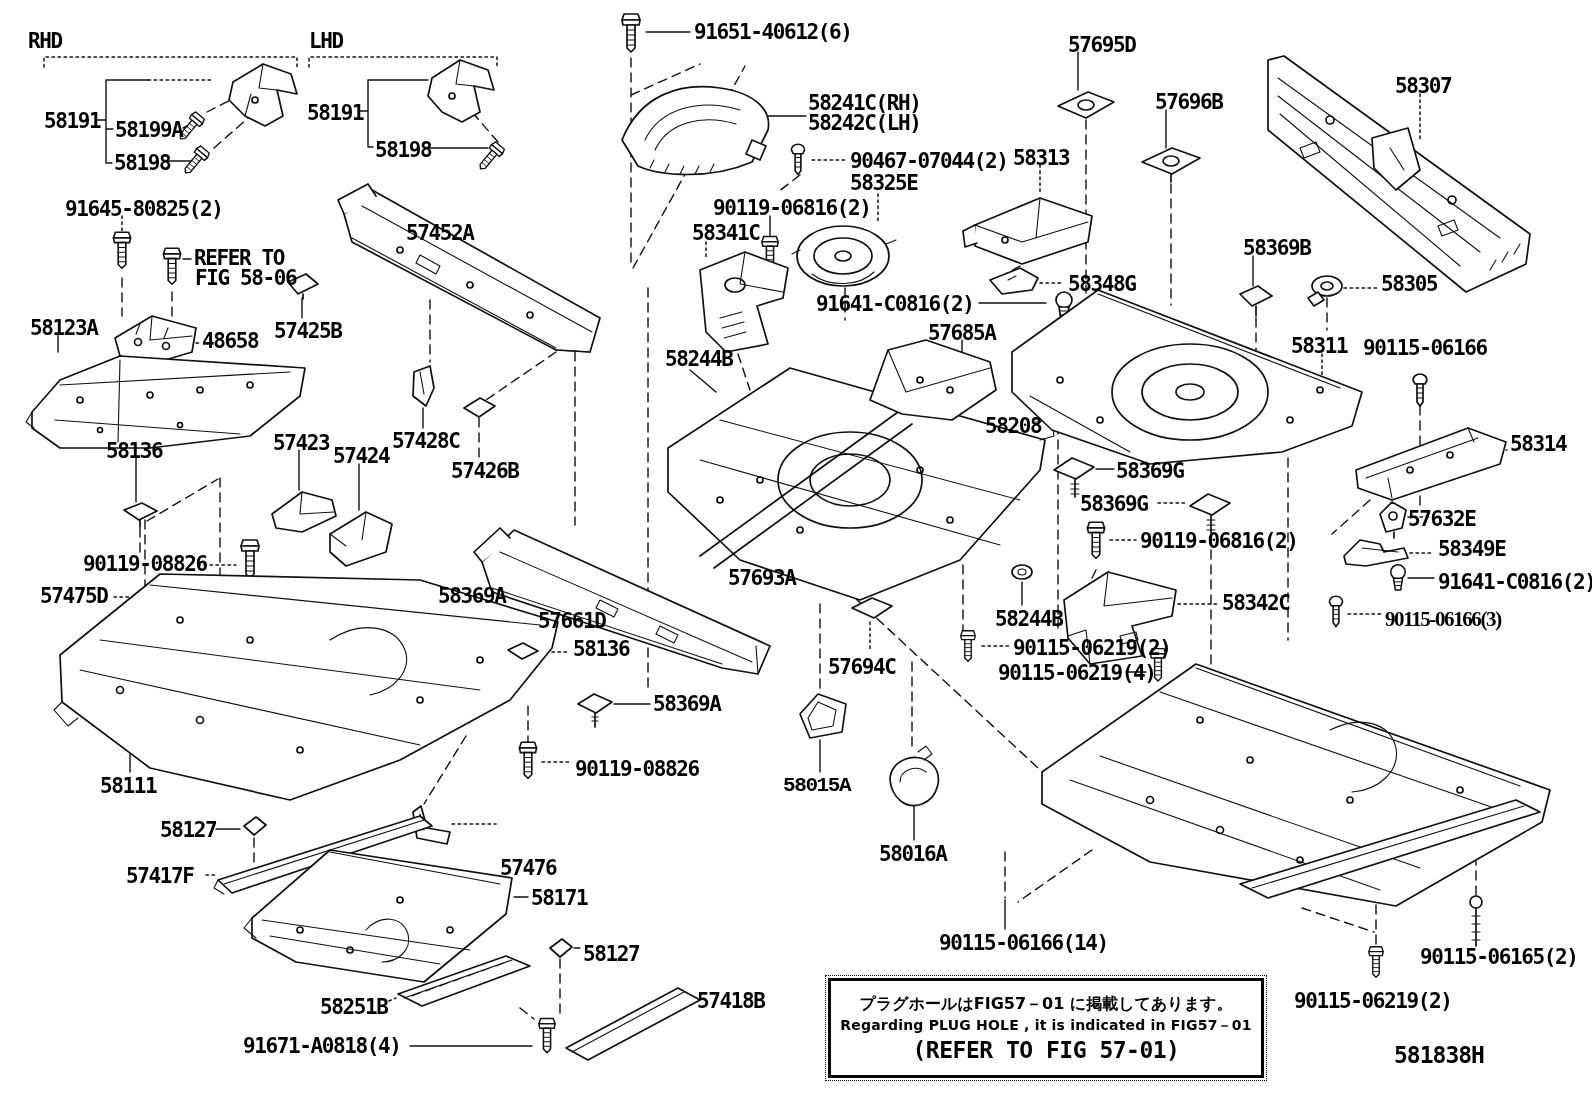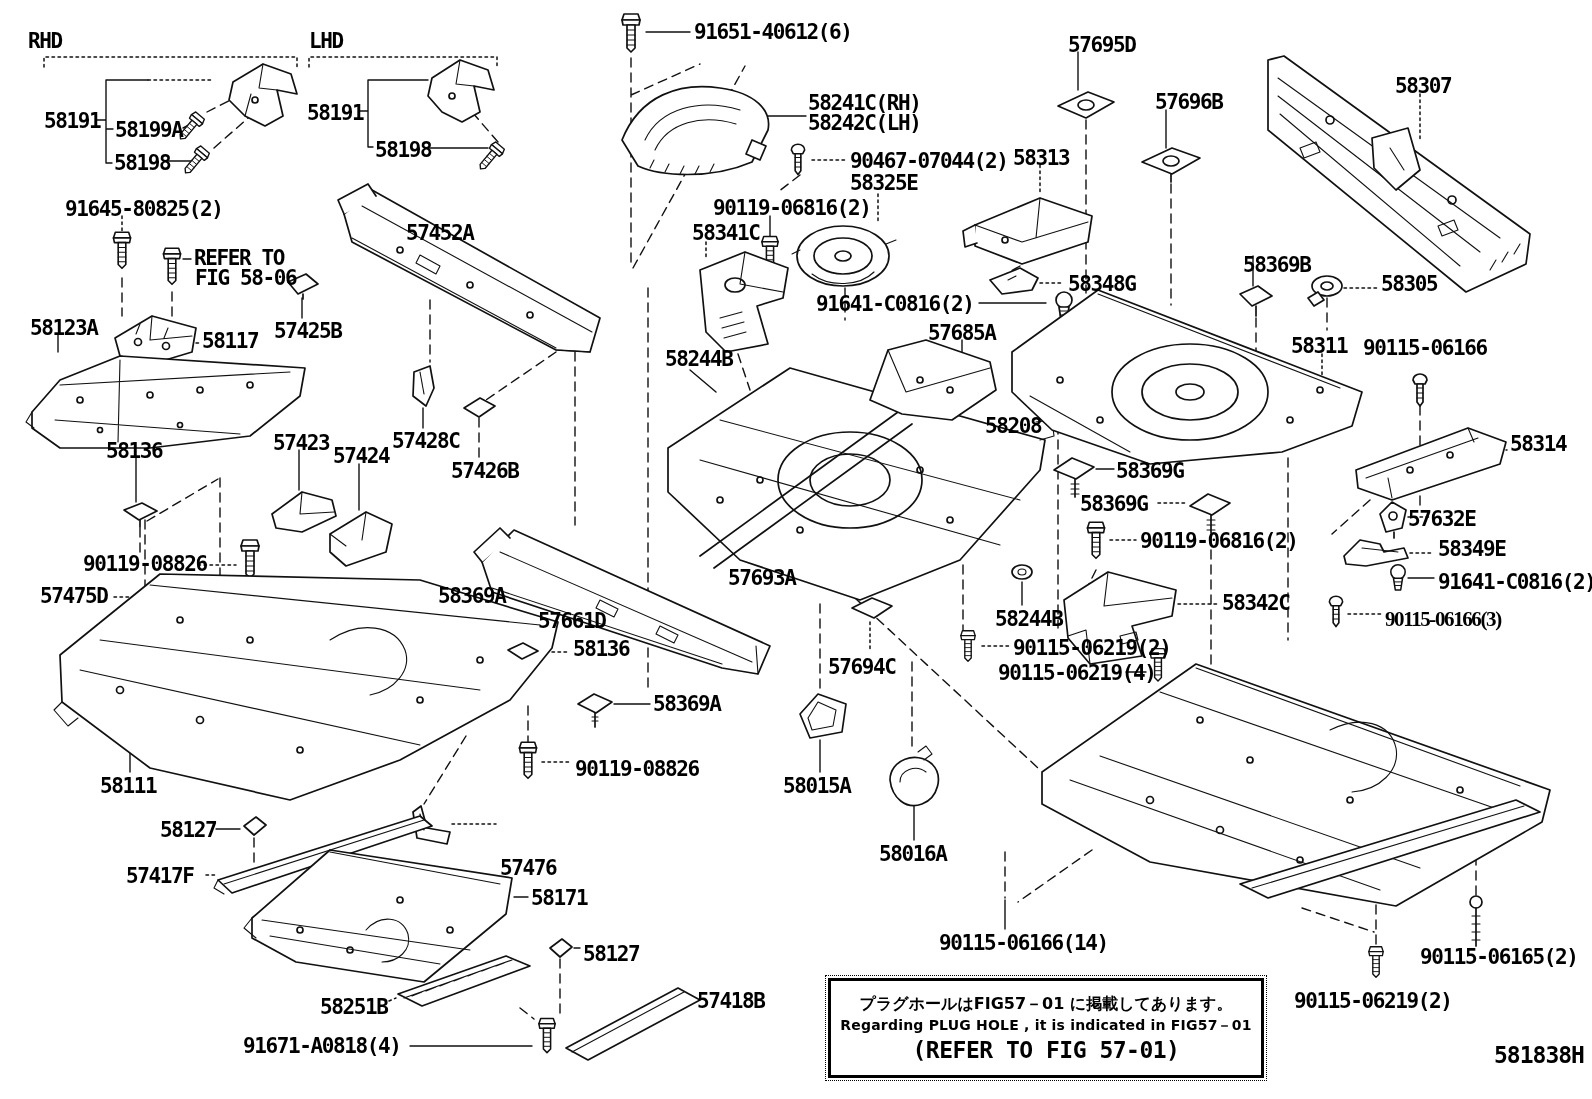--- a/index.html
+++ b/index.html
@@ -7,21 +7,21 @@
           font-family:"DejaVu Sans Mono",monospace;color:#000}
   #art{position:absolute;left:0;top:0}
   .part-label{position:absolute;font:bold 21px/1.05 "DejaVu Sans Mono",monospace;
               letter-spacing:-1.4px;white-space:pre;color:#000;cursor:default}
   .note-box{position:absolute;left:828px;top:978px;width:430px;height:94px;border:3px solid #000;
             outline:1px dotted #000;outline-offset:2px;display:flex;flex-direction:column;
             justify-content:center;align-items:center;gap:2px;text-align:center;background:#fff}
   .nb1{font:bold 16px "DejaVu Sans",sans-serif;letter-spacing:0}
   .nb2{font:bold 14px "DejaVu Sans",sans-serif;letter-spacing:.2px}
   .nb3{font:bold 23px "DejaVu Sans Mono",monospace;letter-spacing:-.5px}
-  .fig-code{position:absolute;left:1494px;top:1042px;font:bold 23px "DejaVu Sans Mono",monospace;
+  .fig-code{position:absolute;left:1394px;top:1042px;font:bold 23px "DejaVu Sans Mono",monospace;
             letter-spacing:-1px}
   svg path, svg line, svg ellipse, svg circle{stroke:#111;fill:none;stroke-width:1.7;stroke-linejoin:round;stroke-linecap:round}
   svg .p{fill:#fff}
   svg .ln{stroke-width:1.4}
   svg .dsh{stroke-width:1.4;stroke-dasharray:9 6}
   svg .dot{stroke-width:1.5;stroke-dasharray:2.5 3.5}
   svg .thin{stroke-width:1.1}
 </style>
 </head>
 <body>
@@ -484,26 +484,26 @@
       <div class="part-label" style="left: 375px; top: 139px;">58198</div>
       <div class="part-label" style="left: 850px; top: 150px;">90467-07044(2)</div>
       <div class="part-label" style="left: 1013px; top: 147px;">58313</div>
       <div class="part-label" style="left: 850px; top: 172px;">58325E</div>
       <div class="part-label" style="left: 65px; top: 198px;">91645-80825(2)</div>
       <div class="part-label" style="left: 713px; top: 197px;">90119-06816(2)</div>
       <div class="part-label" style="left: 692px; top: 222px;">58341C</div>
       <div class="part-label" style="left: 194px; top: 247px;">REFER TO</div>
       <div class="part-label" style="left: 195px; top: 267px;">FIG 58-06</div>
       <div class="part-label" style="left: 406px; top: 222px;">57452A</div>
-      <div class="part-label" style="left: 1243px; top: 237px; margin-top: 17px;">58369B</div>
+      <div class="part-label" style="left: 1243px; top: 237px;">58369B</div>
       <div class="part-label" style="left: 1068px; top: 273px;">58348G</div>
       <div class="part-label" style="left: 1381px; top: 273px;">58305</div>
       <div class="part-label" style="left: 816px; top: 293px;">91641-C0816(2)</div>
       <div class="part-label" style="left: 30px; top: 317px;">58123A</div>
-      <div class="part-label" style="left: 202px; top: 330px;">58117</div>
+      <div class="part-label" style="left: 202px; top: 330px;">48658</div>
       <div class="part-label" style="left: 274px; top: 320px;">57425B</div>
       <div class="part-label" style="left: 928px; top: 322px;">57685A</div>
       <div class="part-label" style="left: 1291px; top: 335px;">58311</div>
       <div class="part-label" style="left: 1363px; top: 337px;">90115-06166</div>
       <div class="part-label" style="left: 665px; top: 348px;">58244B</div>
       <div class="part-label" style="left: 985px; top: 415px;">58208</div>
       <div class="part-label" style="left: 1510px; top: 433px;">58314</div>
       <div class="part-label" style="left: 106px; top: 440px;">58136</div>
       <div class="part-label" style="left: 273px; top: 432px;">57423</div>
       <div class="part-label" style="left: 333px; top: 445px;">57424</div>
@@ -523,21 +523,21 @@
       <div class="part-label" style="left: 1385px; top: 608px; font-family: Liberation Serif, serif;">90115-06166(3)</div>
       <div class="part-label" style="left: 728px; top: 567px;">57693A</div>
       <div class="part-label" style="left: 573px; top: 638px;">58136</div>
       <div class="part-label" style="left: 1013px; top: 637px;">90115-06219(2)</div>
       <div class="part-label" style="left: 998px; top: 662px;">90115-06219(4)</div>
       <div class="part-label" style="left: 828px; top: 656px;">57694C</div>
       <div class="part-label" style="left: 995px; top: 608px;">58244B</div>
       <div class="part-label" style="left: 653px; top: 693px;">58369A</div>
       <div class="part-label" style="left: 100px; top: 775px;">58111</div>
       <div class="part-label" style="left: 575px; top: 758px;">90119-08826</div>
-      <div class="part-label" style="left: 783px; top: 775px;">58015A</div>
+      <div class="part-label" style="left: 783px; top: 775px; font-family: Liberation Mono, monospace;">58015A</div>
       <div class="part-label" style="left: 500px; top: 810px; margin-top: 47px;">57476</div>
       <div class="part-label" style="left: 160px; top: 819px;">58127</div>
       <div class="part-label" style="left: 126px; top: 865px;">57417F</div>
       <div class="part-label" style="left: 879px; top: 843px;">58016A</div>
       <div class="part-label" style="left: 531px; top: 887px;">58171</div>
       <div class="part-label" style="left: 583px; top: 943px;">58127</div>
       <div class="part-label" style="left: 697px; top: 990px;">57418B</div>
       <div class="part-label" style="left: 320px; top: 996px;">58251B</div>
       <div class="part-label" style="left: 243px; top: 1035px;">91671-A0818(4)</div>
       <div class="part-label" style="left: 939px; top: 932px;">90115-06166(14)</div>

